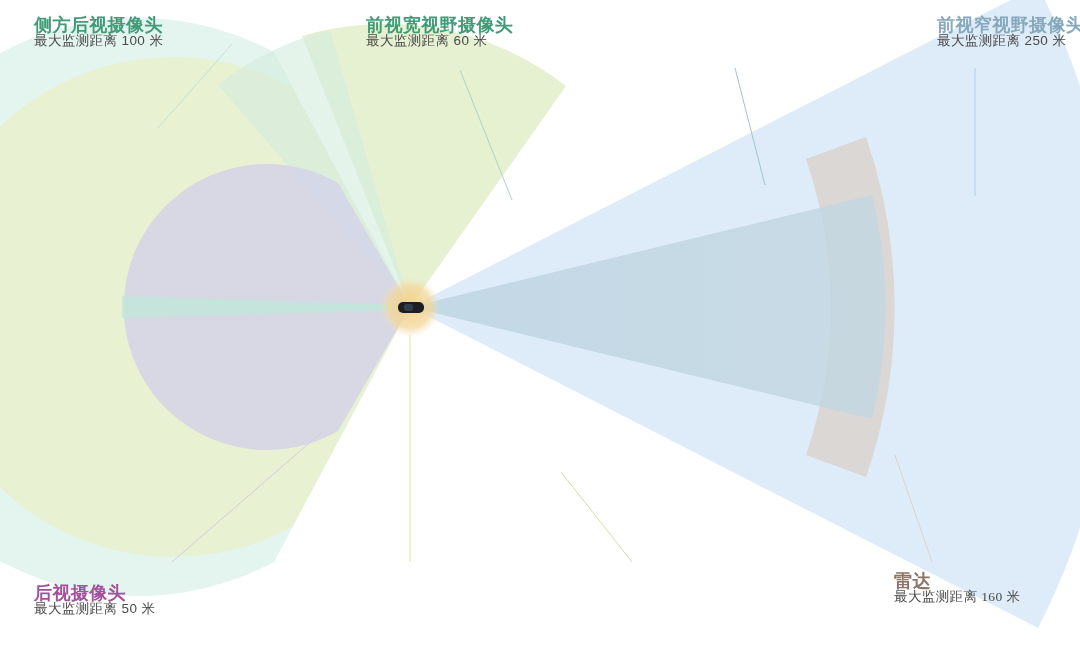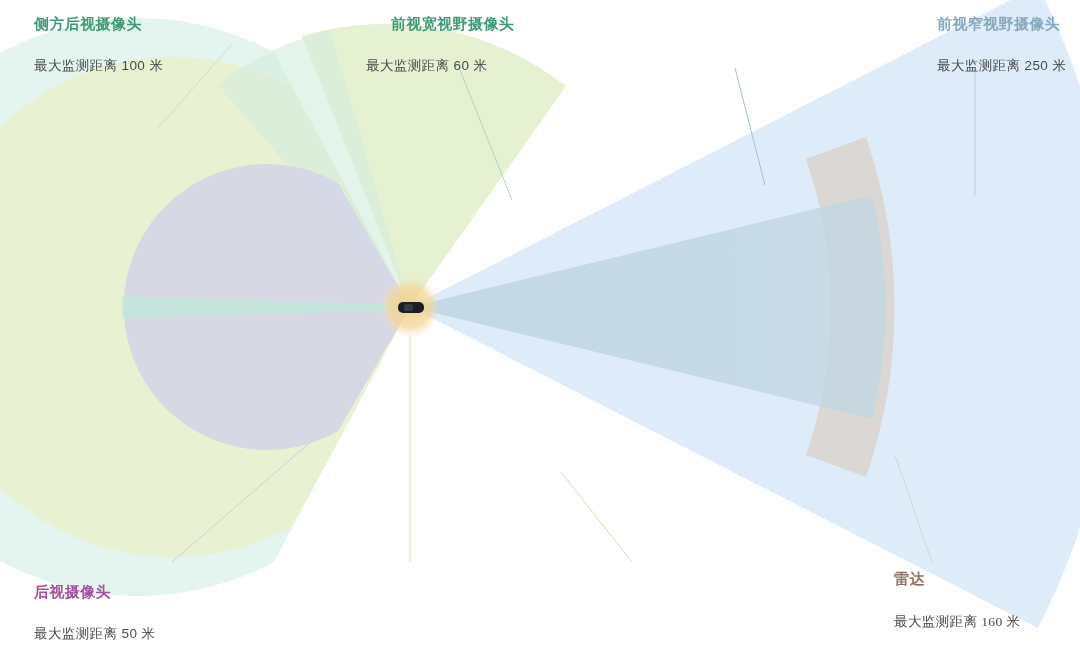--- a/index.html
+++ b/index.html
@@ -8,28 +8,28 @@
     background:#ffffff;
     font-family:"Liberation Sans","DejaVu Sans",sans-serif;
     overflow:hidden;
     position:relative;
   }
   #stage{position:absolute;left:0;top:0;width:1080px;height:645px;}
   svg#sensor-svg{position:absolute;left:0;top:0;width:1080px;height:645px;display:block;}
 
   .label-block{position:absolute;}
   .label-title{
-    font-size:15px;
+    font-size:18px;
     font-weight:bold;
     letter-spacing:.4px;
     line-height:1;
     white-space:nowrap;
   }
   .label-sub{
-    margin-top:28px;
+    margin-top:0;
     font-size:13.5px;
     color:#4a4a4a;
     letter-spacing:.4px;
     line-height:1;
     white-space:nowrap;
     font-weight:normal;
   }
 </style>
 </head>
 <body>
@@ -93,21 +93,21 @@
       <rect x="404" y="304" width="9" height="7" rx="2" ry="2" fill="#2f3b46"></rect>
     </g>
   </svg>
 
   <div class="label-block" style="left:34px;top:16px;">
     <div class="label-title" style="color:#3f9c76;">侧方后视摄像头</div>
     <div class="label-sub">最大监测距离 100 米</div>
   </div>
 
   <div class="label-block" style="left:366px;top:16px;">
-    <div class="label-title" style="color:#3f9c76;margin-left:25px;">前视宽视野摄像头</div>
+    <div class="label-title" style="color:#3f9c76;">前视宽视野摄像头</div>
     <div class="label-sub">最大监测距离 60 米</div>
   </div>
 
 
   <div class="label-block" style="left:937px;top:16px;">
     <div class="label-title" style="color:#86a8bd;">前视窄视野摄像头</div>
     <div class="label-sub">最大监测距离 250 米</div>
   </div>
 
   <div class="label-block" style="left:34px;top:572px;">

